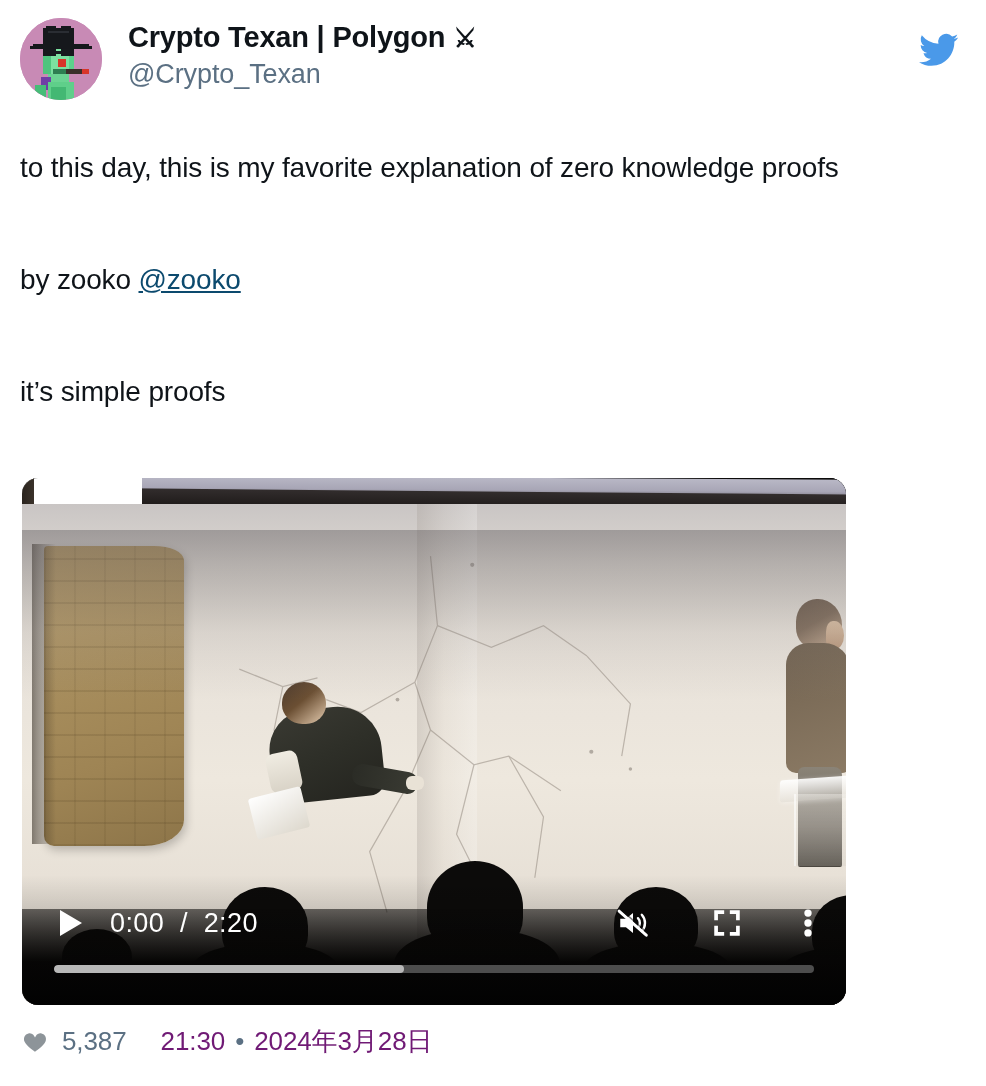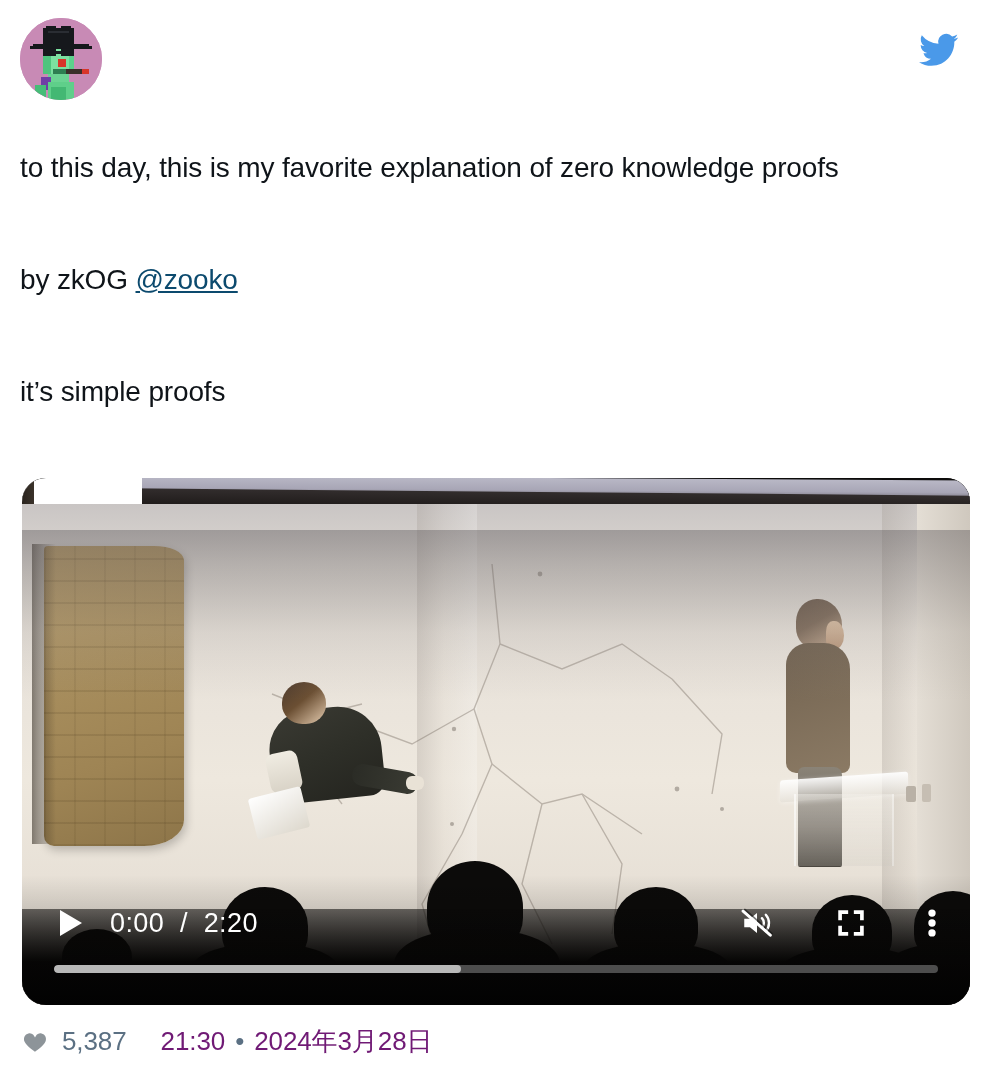--- a/index.html
+++ b/index.html
@@ -95,23 +95,23 @@
   }
   .tweet-text .mention {
     color: #0c4a6e;
   }
 
   
   .video-wrap {
     position: absolute;
     left: 22px;
     top: 478px;
-    width: 948px;
+    width: 824px;
     height: 527px;
-    border-radius: 24px;
+    border-radius: 16px;
     overflow: hidden;
     background: #0a0908;
   }
   .video-scene {
     position: absolute;
     inset: 0;
     background: #0d0c0b;
     overflow: hidden;
   }
 
@@ -409,31 +409,38 @@
         <rect x="24" y="20" width="3" height="2" fill="#d8352a"></rect>
 
         <rect x="11" y="22" width="8" height="3" fill="#6bd493"></rect>
         <rect x="8" y="23" width="4" height="5" fill="#6f3fa6"></rect>
         <rect x="11" y="25" width="10" height="7" fill="#5fcf8a"></rect>
         <rect x="12" y="27" width="6" height="5" fill="#43b873"></rect>
         <rect x="6" y="26" width="4" height="6" fill="#46bd78"></rect>
       </svg>
     </div>
 
+    <div class="author-block">
+      <div class="display-name">
+          <span>Crypto Texan | Polygon</span>
+          <span class="dn-emoji">⚔</span>
+        </div>
+      <div class="handle">@Crypto_Texan</div>
+    </div>
 
     <div class="twitter-logo">
       <svg width="46" height="40" viewBox="0 0 24 24">
         <path fill="#4a99e9" d="M23.64 4.57c-.87.39-1.8.65-2.78.76a4.85 4.85 0 0 0 2.13-2.67c-.94.55-1.98.96-3.08 1.18a4.84 4.84 0 0 0-8.25 4.41A13.73 13.73 0 0 1 1.68 3.15a4.84 4.84 0 0 0 1.5 6.46 4.8 4.8 0 0 1-2.19-.6v.06a4.84 4.84 0 0 0 3.88 4.75 4.9 4.9 0 0 1-2.19.08 4.85 4.85 0 0 0 4.52 3.36A9.72 9.72 0 0 1 0 19.29a13.7 13.7 0 0 0 7.42 2.18c8.9 0 13.77-7.38 13.77-13.78l-.02-.63a9.8 9.8 0 0 0 2.42-2.5z"></path>
       </svg>
     </div>
   </div>
 
   <div class="tweet-text"><span>to this day, this is my favorite explanation of zero knowledge proofs</span>
 <span></span>
-<span>by zkOG </span><a class="mention" href="#">@zooko</a>
+<span>by zooko </span><a class="mention" href="#">@zooko</a>
 <span></span>
 <span>it’s simple proofs</span></div>
 
   <div class="video-wrap">
     <div class="video-scene">
 
       <div class="proj-screen"></div>
       <div class="proj-bar"></div>
       <div class="top-left-dark"></div>
       <div class="left-dark-edge"></div>

